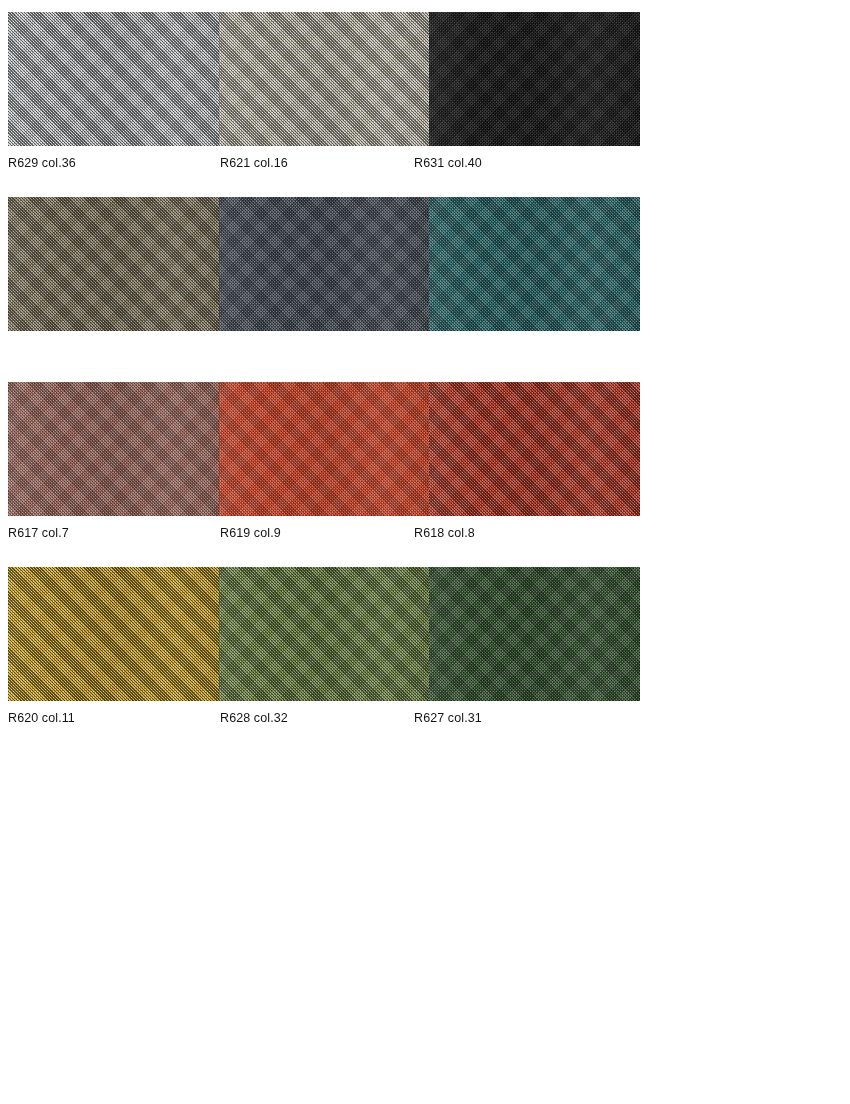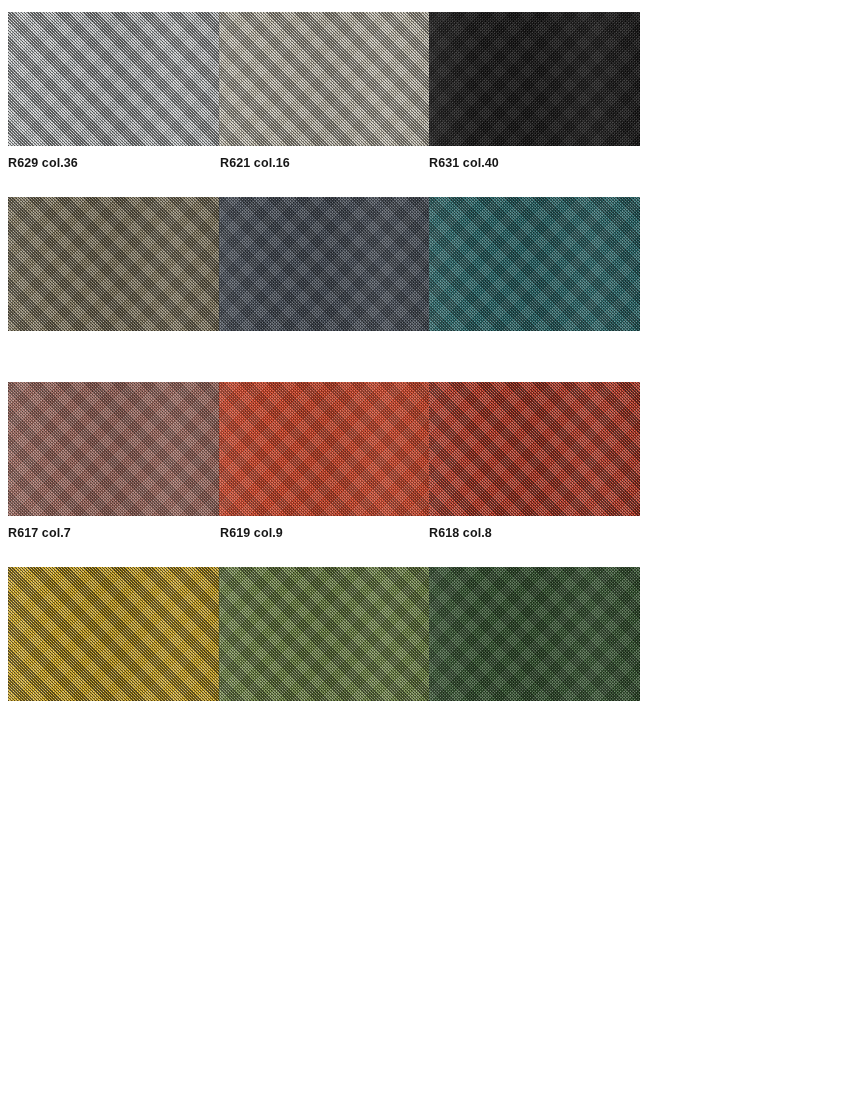--- a/index.html
+++ b/index.html
@@ -19,21 +19,20 @@
   #catalog {
     position: relative;
     width: 850px;
     height: 1104px;
     padding-top: 12px;
   }
   .swatch-row {
     position: relative;
     width: 850px;
     height: 185px;
-    font-weight: bold;
   }
   .swatch-strip {
     position: absolute;
     left: 8px;
     top: 0;
     width: 632px;
     height: 134px;
     display: flex;
     overflow: hidden;
   }
@@ -87,21 +86,21 @@
     position: absolute;
     top: 0;
     font-size: 12.5px;
     line-height: 18px;
     letter-spacing: 0.1px;
     color: #161616;
     white-space: nowrap;
   }
   .lab-0 { left: 0px; }
   .lab-1 { left: 212px; }
-  .lab-2 { left: 421px; }
+  .lab-2 { left: 406px; }
 </style>
 </head>
 <body style="background: rgb(255, 255, 255);">
 
 <div id="catalog">
     <div class="swatch-row">
       <div class="swatch-strip">
         <div class="swatch-cell">
           <div class="swatch-base" style="background: rgb(199, 203, 205);"></div>
           <div class="weave" style="--dk: 0.55; --lt: 0.5; background-color: transparent; box-shadow: rgba(0, 0, 0, 0) 0px 0px 0px 9999px inset;"></div>
@@ -178,14 +177,19 @@
           <div class="swatch-base" style="background: rgb(111, 138, 60);"></div>
           <div class="weave" style="--dk: 0.5; --lt: 0.28; background-color: transparent; box-shadow: rgba(0, 0, 0, 0) 0px 0px 0px 9999px inset;"></div>
           <div class="sheen"></div>
         </div>
         <div class="swatch-cell">
           <div class="swatch-base" style="background: rgb(44, 82, 38);"></div>
           <div class="weave" style="--dk: 0.44; --lt: 0.22; background-color: transparent; box-shadow: rgba(0, 0, 0, 0) 0px 0px 0px 9999px inset;"></div>
           <div class="sheen"></div>
         </div>
       </div>
+      <div class="swatch-labels">
+        <div class="swatch-label lab-0">R620 col.11</div>
+        <div class="swatch-label lab-1">R628 col.32</div>
+        <div class="swatch-label lab-2">R627 col.31</div>
+      </div>
     </div>
   </div>
 
 </body></html>

